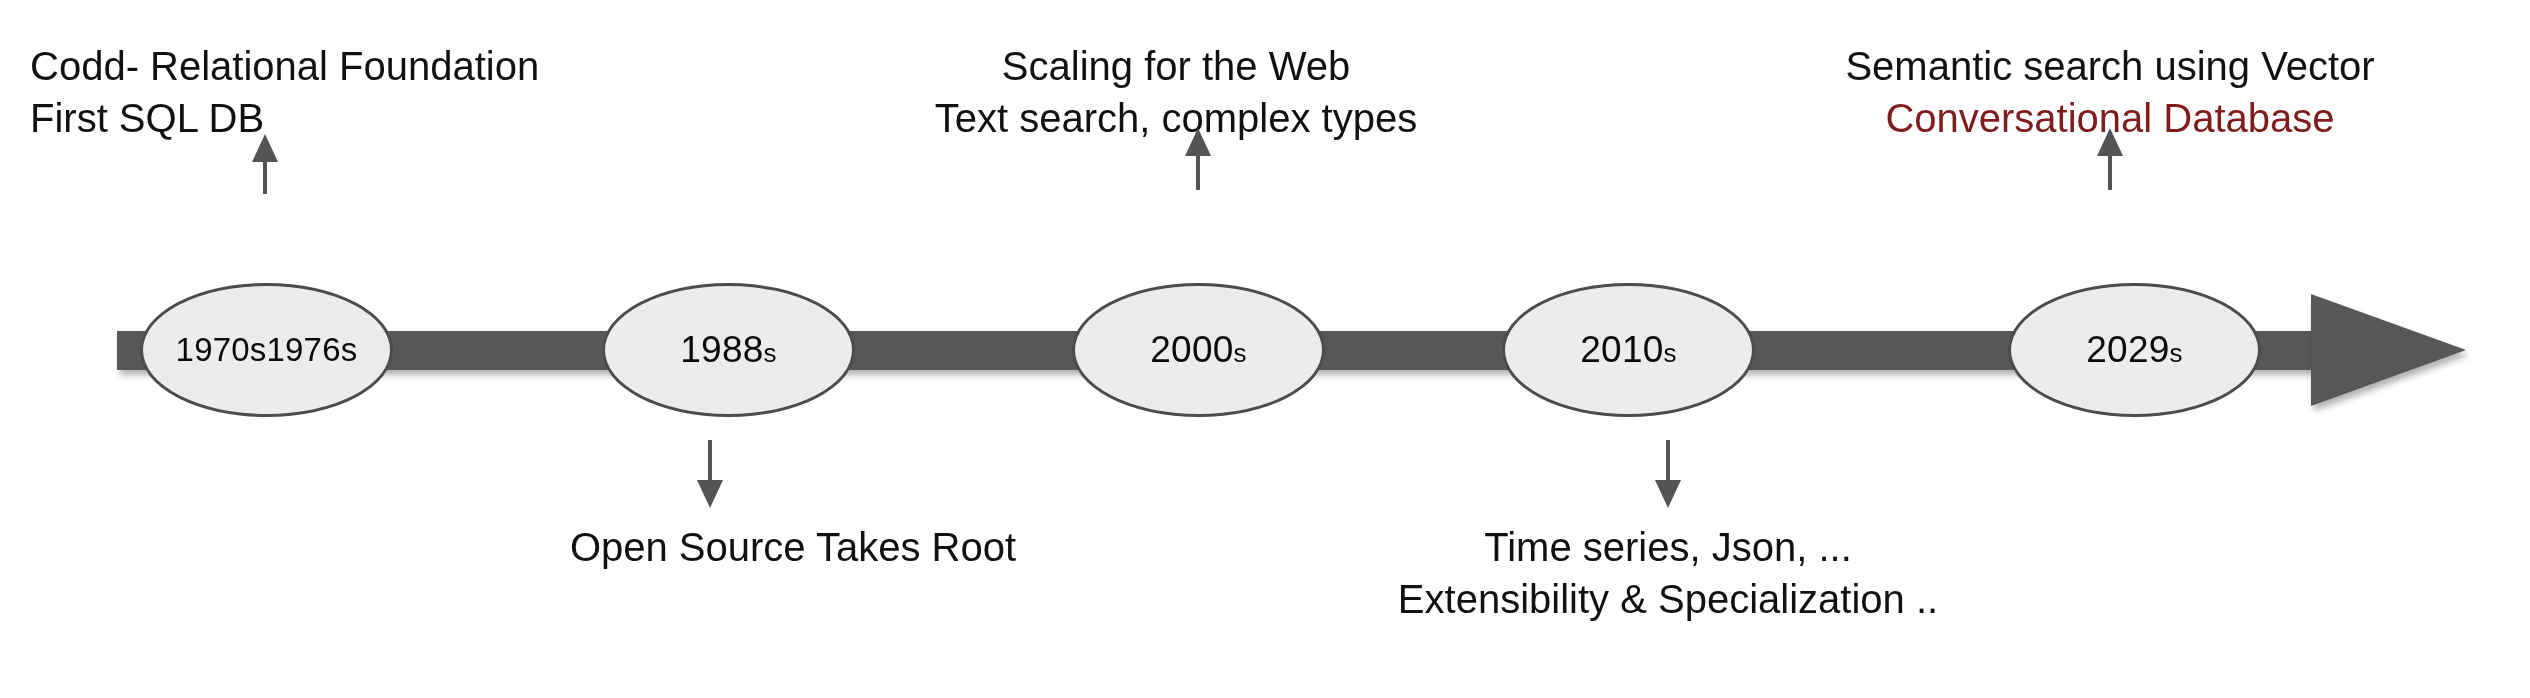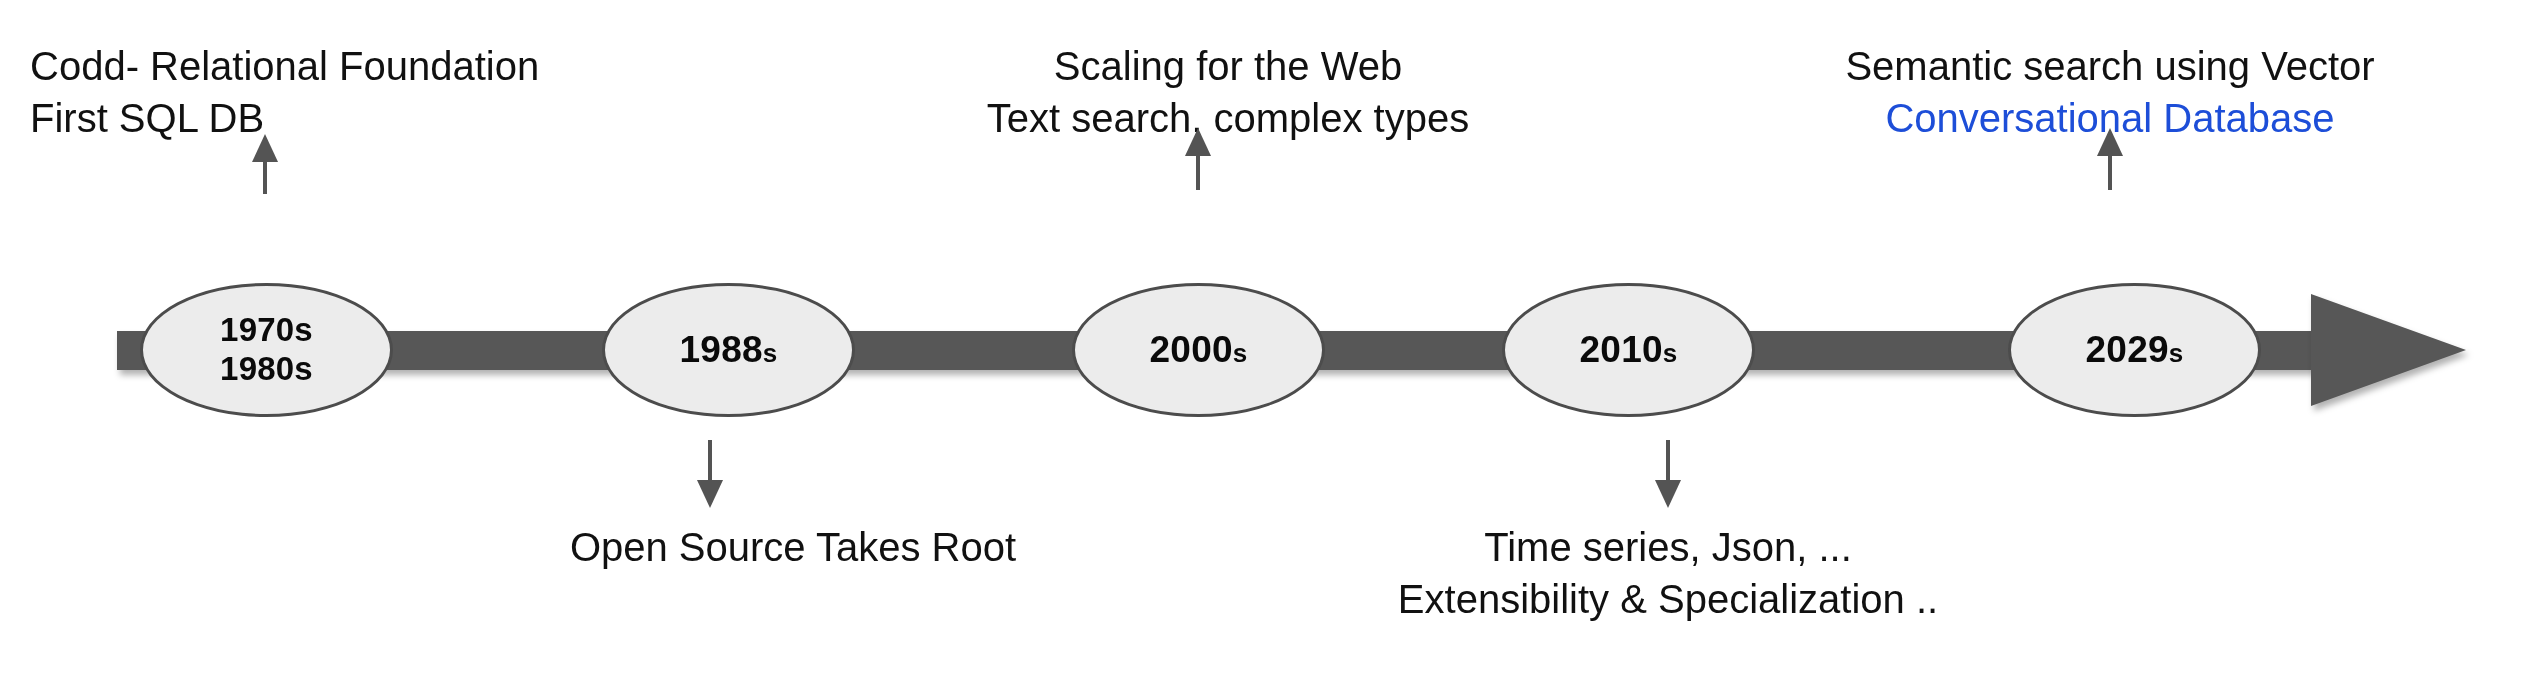--- a/index.html
+++ b/index.html
@@ -44,28 +44,26 @@
   .era-node {
     position: absolute;
     top: 283px;
     width: 253px;
     height: 134px;
     border-radius: 50%;
     background: #ececec;
     border: 3px solid #4c4c4c;
     box-sizing: border-box;
     display: flex;
-    flex-direction: column;
     align-items: center;
     justify-content: center;
     color: #0a0a0a;
     font-size: 37px;
     line-height: 1.18;
     letter-spacing: 0.2px;
-    font-weight: bold;
   }
   .era-node .era-line { white-space: nowrap; }
   .era-node .era-suffix { font-size: 26px; }
   .era-node.two-line { font-size: 33px; }
   .era-node.two-line .era-suffix { font-size: 33px; }
 
   
   .conn {
     position: absolute;
     width: 26px;
@@ -99,36 +97,36 @@
   .annotation {
     position: absolute;
     color: #111111;
     font-size: 40px;
     line-height: 1.30;
     white-space: nowrap;
   }
   .annotation .line { display: block; }
   .annotation.align-left  { text-align: left; }
   .annotation.align-center{ text-align: center; transform: translateX(-50%); }
-  .annotation .accent { color: #1d4ed8; }
+  .annotation .accent { color: #7f1d1d; }
 </style>
 </head>
 <body>
 
 <div id="canvas">
 
   <div class="timeline-bar"></div>
   <div class="timeline-arrowhead"></div>
 
   <div class="annotation align-left" style="left:30px; top:40px;">
     <span class="line">Codd- Relational Foundation</span>
     <span class="line">First SQL DB</span>
   </div>
 
-  <div class="annotation align-center" style="left:1228px; top:40px;">
+  <div class="annotation align-center" style="left:1176px; top:40px;">
     <span class="line">Scaling for the Web</span>
     <span class="line">Text search, complex types</span>
   </div>
 
   <div class="annotation align-center" style="left:2110px; top:40px;">
     <span class="line">Semantic search using Vector</span>
     <span class="line accent">Conversational Database</span>
   </div>
 
   <div class="conn up" style="left:252px; top:134px; height:60px;">
@@ -141,21 +139,21 @@
     <span class="shaft"></span>
   </div>
 
   <div class="conn up" style="left:2097px; top:128px; height:62px;">
     <span class="head"></span>
     <span class="shaft"></span>
   </div>
 
   <div class="era-node two-line" style="left:140px;">
     <span class="era-line"><span>1970</span><span class="era-suffix">s</span></span>
-    <span class="era-line"><span>1980</span><span class="era-suffix">s</span></span>
+    <span class="era-line"><span>1976</span><span class="era-suffix">s</span></span>
   </div>
 
   <div class="era-node" style="left:602px;">
     <span class="era-line"><span>1988</span><span class="era-suffix">s</span></span>
   </div>
 
   <div class="era-node" style="left:1072px;">
     <span class="era-line"><span>2000</span><span class="era-suffix">s</span></span>
   </div>
 

